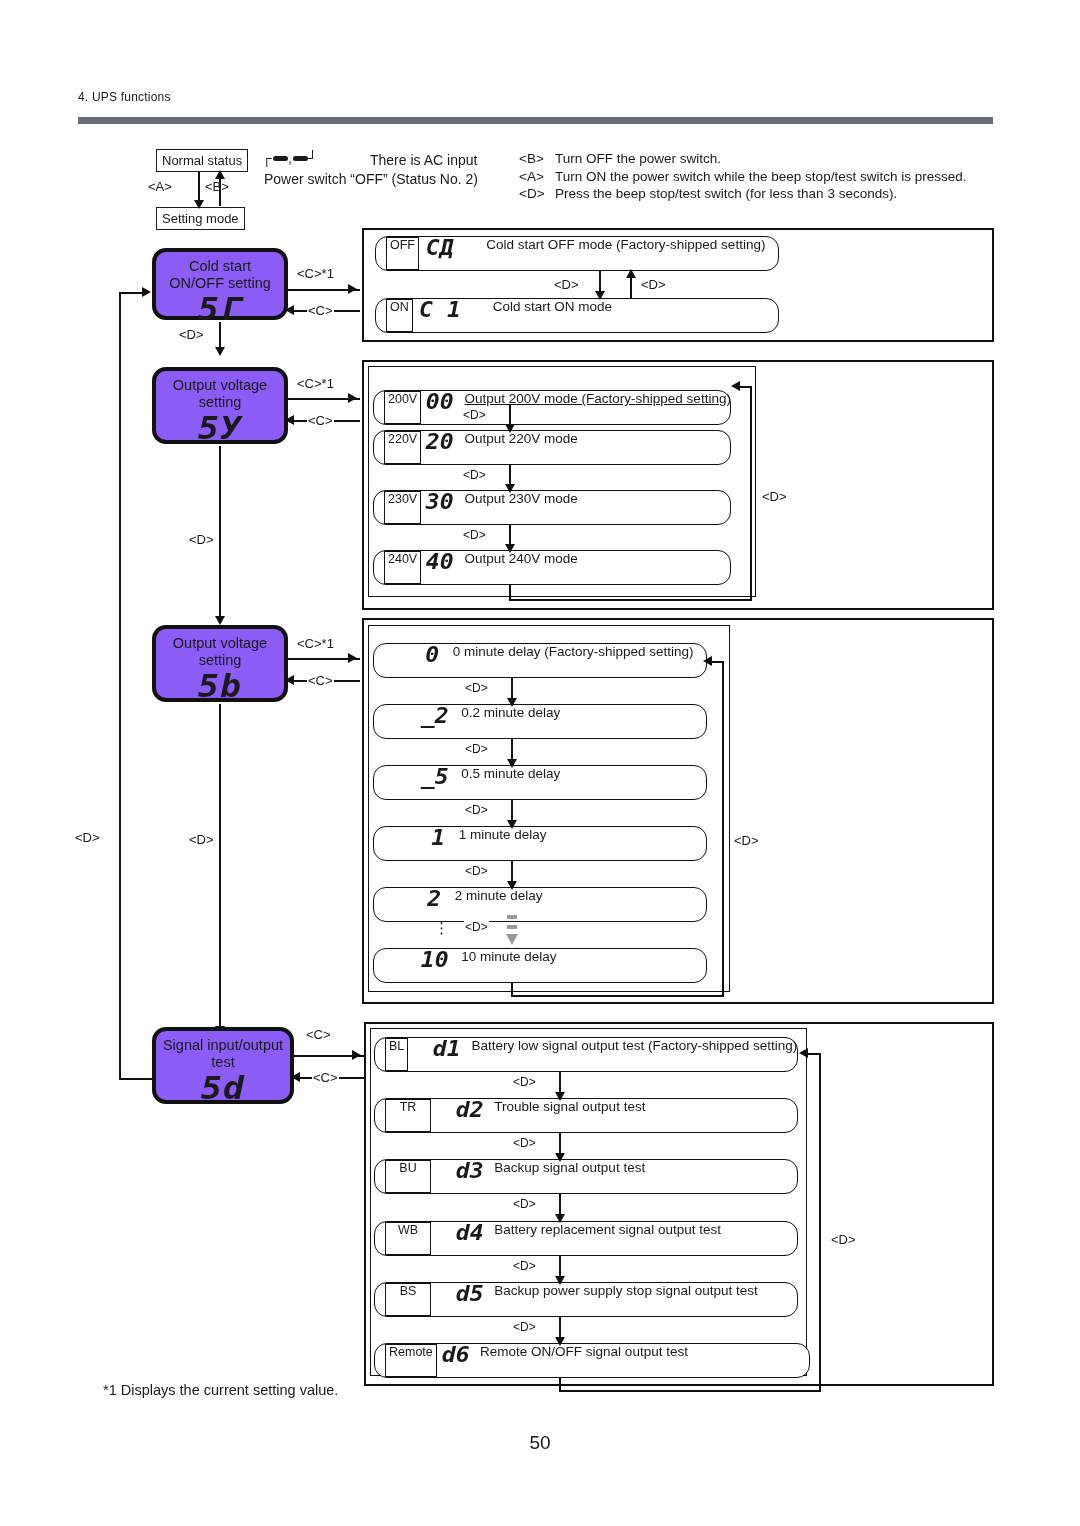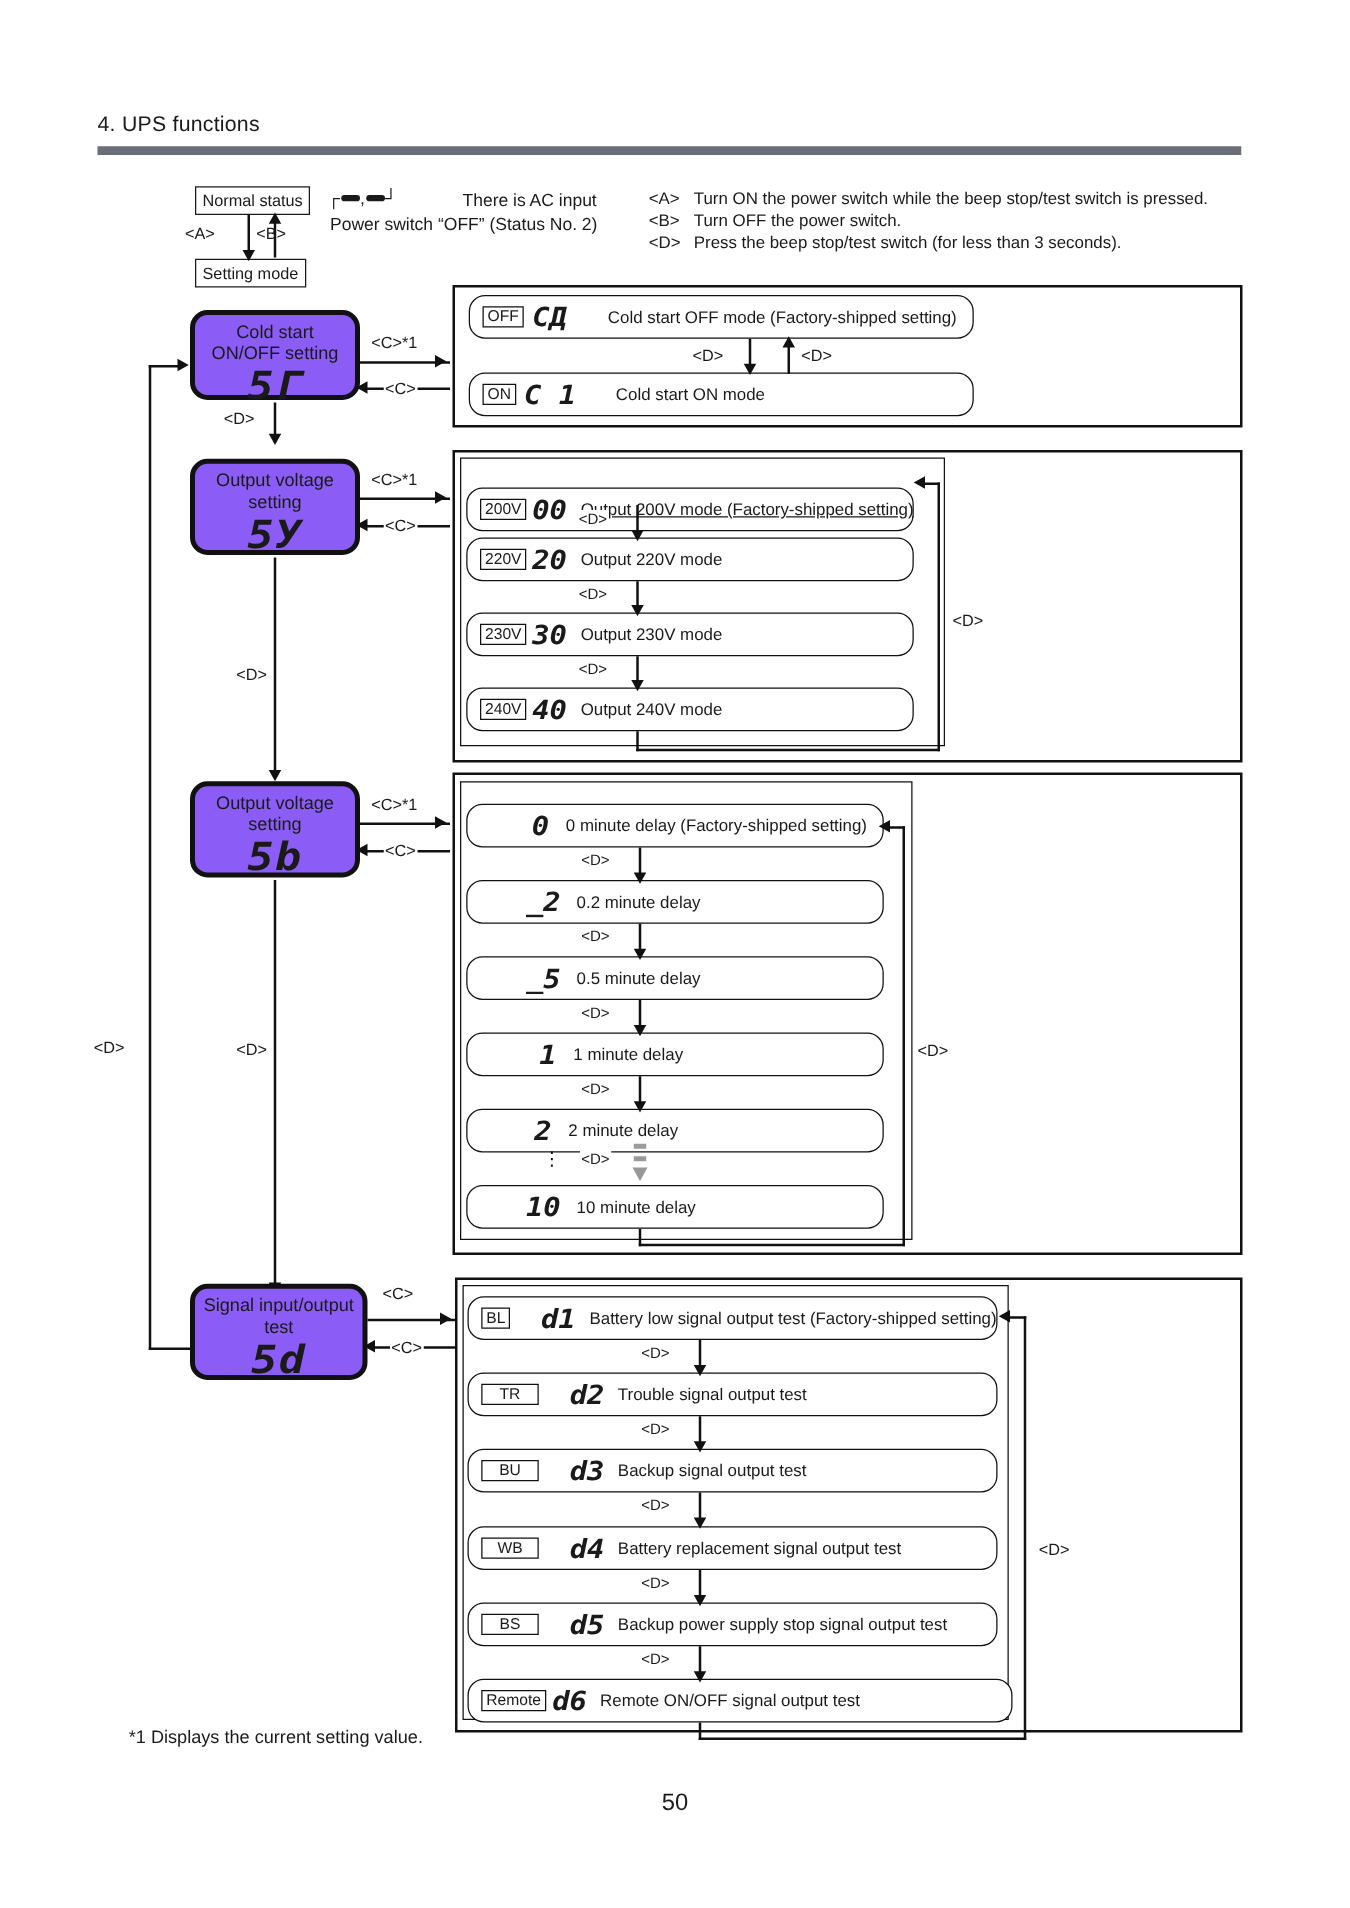--- a/index.html
+++ b/index.html
@@ -14,21 +14,21 @@
     font-family: "Liberation Sans", sans-serif;
     color: #1a1a1a;
     overflow: hidden;
   }
 
   
   .page-title {
     position: absolute;
     left: 78px;
     top: 90px;
-    font-size: 17px;
+    font-size: 12px;
     letter-spacing: .2px;
   }
   .header-rule {
     position: absolute;
     left: 78px;
     top: 117px;
     width: 915px;
     height: 7px;
     background: #6b6d78;
   }
@@ -138,21 +138,20 @@
   }
 
   
   .opt-row {
     position: absolute;
     border: 1.6px solid #111;
     border-radius: 13px;
     background: #fff;
     box-sizing: border-box;
     display: flex;
-    align-items: center;
     height: 35px;
   }
   .opt-tag {
     border: 1.4px solid #111;
     font-size: 12.5px;
     line-height: 15px;
     padding: 0 3px;
     margin-left: 10px;
     white-space: nowrap;
   }
@@ -274,24 +273,24 @@
 <div class="ab-label" id="label-b">&lt;B&gt;</div>
 
 <div class="ac-symbol">
   <span>┌</span><span class="bar"></span><span>,</span><span class="bar"></span><span>┘</span>
 </div>
 <div class="ac-input-text">There is AC input</div>
 <div class="power-switch-text">Power switch “OFF” (Status No. 2)</div>
 
 <div class="legend">
   <div class="legend-row">
-    <span class="legend-key">&lt;A&gt;</span><span>Turn ON the power switch while the beep stop/test switch is pressed.</span>
+    <span class="legend-key">&lt;B&gt;</span><span>Turn OFF the power switch.</span>
   </div>
   <div class="legend-row">
-    <span class="legend-key">&lt;B&gt;</span><span>Turn OFF the power switch.</span>
+    <span class="legend-key">&lt;A&gt;</span><span>Turn ON the power switch while the beep stop/test switch is pressed.</span>
   </div>
   <div class="legend-row">
     <span class="legend-key">&lt;D&gt;</span><span>Press the beep stop/test switch (for less than 3 seconds).</span>
   </div>
 </div>
 
 <div class="vline" style="left:119px; top:292px; height:788px;"></div>
 <div class="hline" style="left:119px; top:1078px; width:46px;"></div>
 <div class="hline" style="left:119px; top:292px; width:28px;"></div>
 <div class="arrow-right" style="left:142px; top:287px;"></div>

